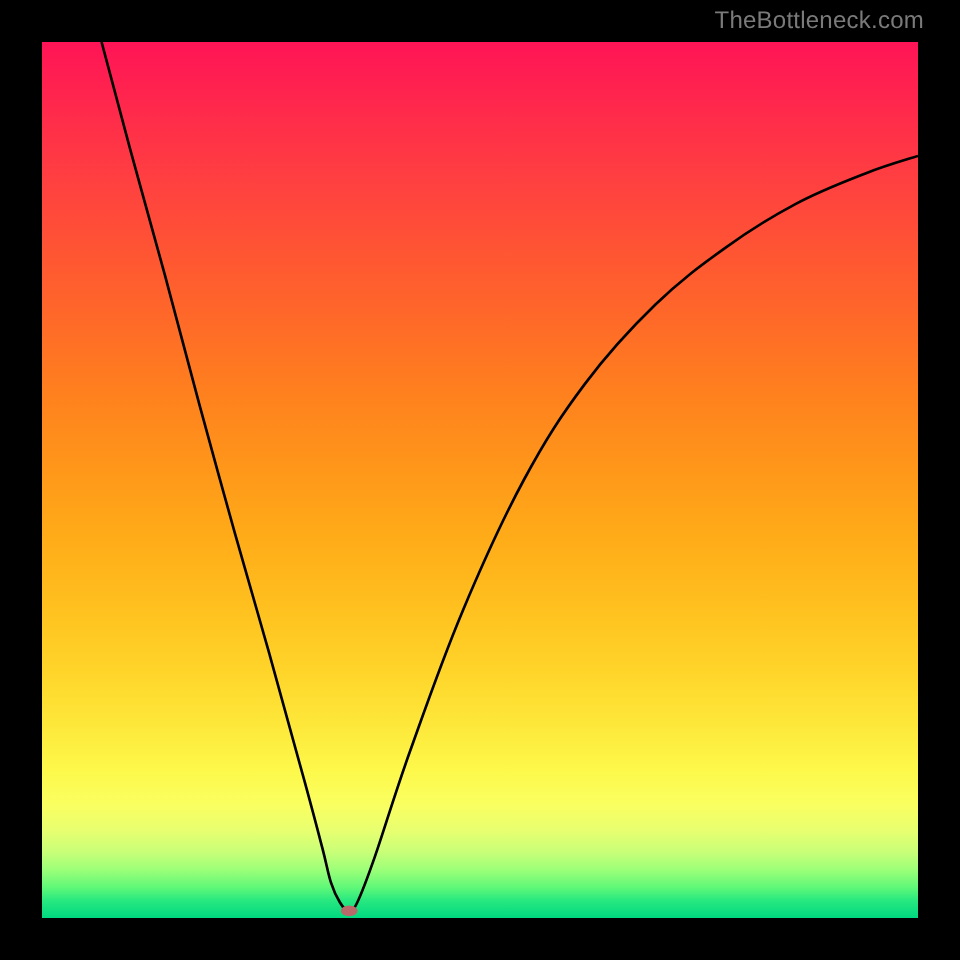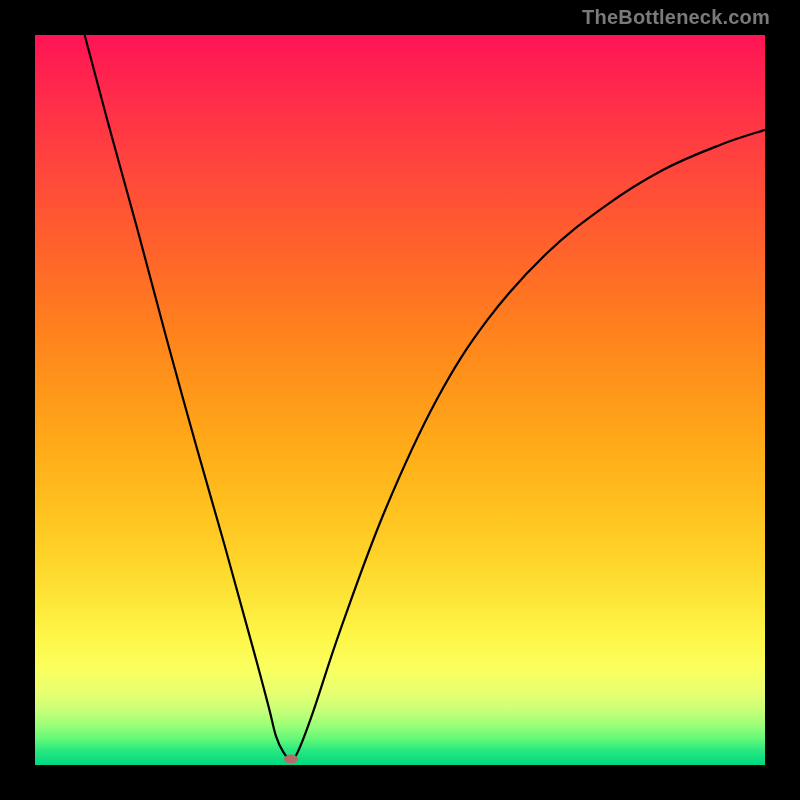--- a/index.html
+++ b/index.html
@@ -57,21 +57,21 @@
     background: #b86a6a;
     border-radius: 50%;
     transform: translate(-50%, -50%);
   }
   .watermark {
     position: absolute;
     top: 6px;
     right: 30px;
     font-family: Arial, Helvetica, sans-serif;
     font-size: 20px;
-    font-weight: 700;
+    font-weight: 400;
     color: #7a7a7a;
     letter-spacing: 0.2px;
   }
 </style>
 </head>
 <body>
 
 <div class="stage">
   <div class="plot-area">
     <svg class="curve-layer" viewBox="0 0 730 730" preserveAspectRatio="none">

